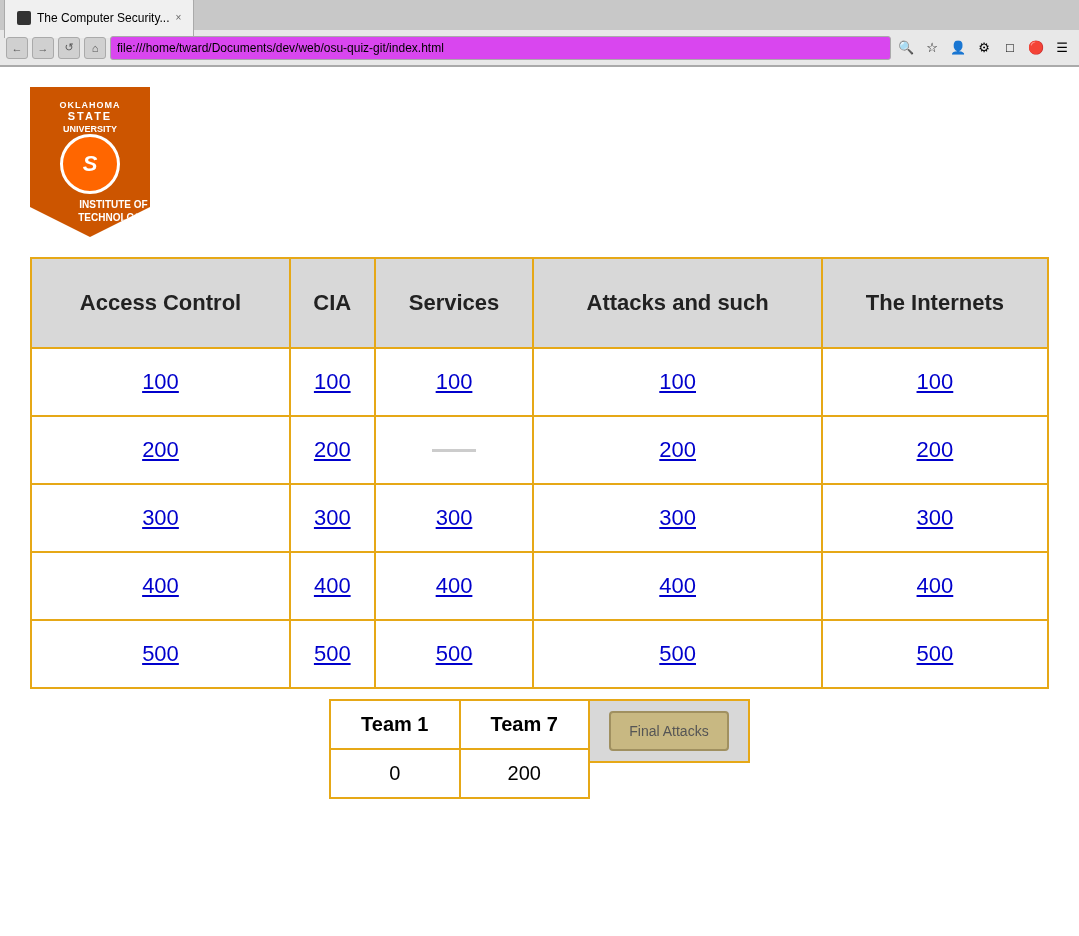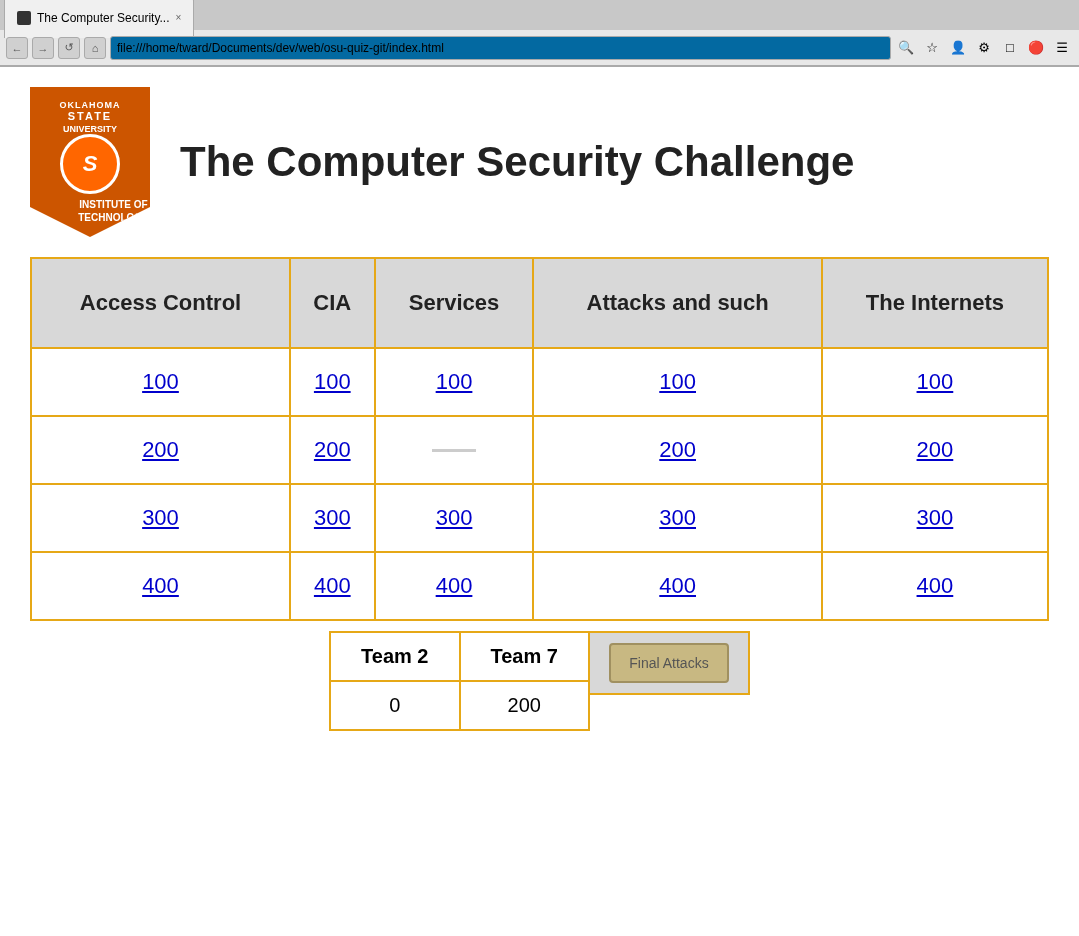--- a/index.html
+++ b/index.html
@@ -74,21 +74,21 @@
       color: #555;
     }
 
     .address-bar {
       flex: 1;
       height: 24px;
       border: 1px solid #aaa;
       border-radius: 3px;
       padding: 2px 6px;
       font-size: 12px;
-      background: #0369a1;
+      background: #d946ef;
     }
 
     .nav-icons {
       display: flex;
       gap: 4px;
     }
 
     .nav-icon {
       width: 22px;
       height: 22px;
@@ -295,21 +295,20 @@
   <div class="header">
     <div class="logo-container">
       <div class="logo-osu">
         <div style="font-size:9px; letter-spacing:1px;">OKLAHOMA</div>
         <div style="font-size:11px; letter-spacing:2px;">STATE</div>
         <div style="font-size:9px; letter-spacing:0px;">UNIVERSITY</div>
       </div>
       <div class="logo-circle">S</div>
       <div class="logo-text-bottom">Institute of<br>Technology</div>
     </div>
-    <h1 class="page-title">The Computer Security Challenge</h1>
   </div>
 
   <table class="jeopardy-table">
     <thead>
       <tr>
         <th>Access Control</th>
         <th>CIA</th>
         <th>Services</th>
         <th>Attacks and such</th>
         <th>The Internets</th>
@@ -337,28 +336,35 @@
           <td><a href="#" class="cell-link">300</a></td>
           <td><a href="#" class="cell-link">300</a></td>
         </tr>
         <tr>
           <td><a href="#" class="cell-link">400</a></td>
           <td><a href="#" class="cell-link">400</a></td>
           <td><a href="#" class="cell-link">400</a></td>
           <td><a href="#" class="cell-link">400</a></td>
           <td><a href="#" class="cell-link">400</a></td>
         </tr>
+        <tr>
+          <td><a href="#" class="cell-link">500</a></td>
+          <td><a href="#" class="cell-link">500</a></td>
+          <td><a href="#" class="cell-link">500</a></td>
+          <td><a href="#" class="cell-link">500</a></td>
+          <td><a href="#" class="cell-link">500</a></td>
+        </tr>
       </tbody>
   </table>
 
   <div class="score-section">
     <table class="score-table">
       <thead>
         <tr>
-          <th>Team 2</th>
+          <th>Team 1</th>
           <th>Team 7</th>
         </tr>
       </thead>
       <tbody>
         <tr>
           <td>0</td>
           <td>200</td>
         </tr>
       </tbody>
     </table>

